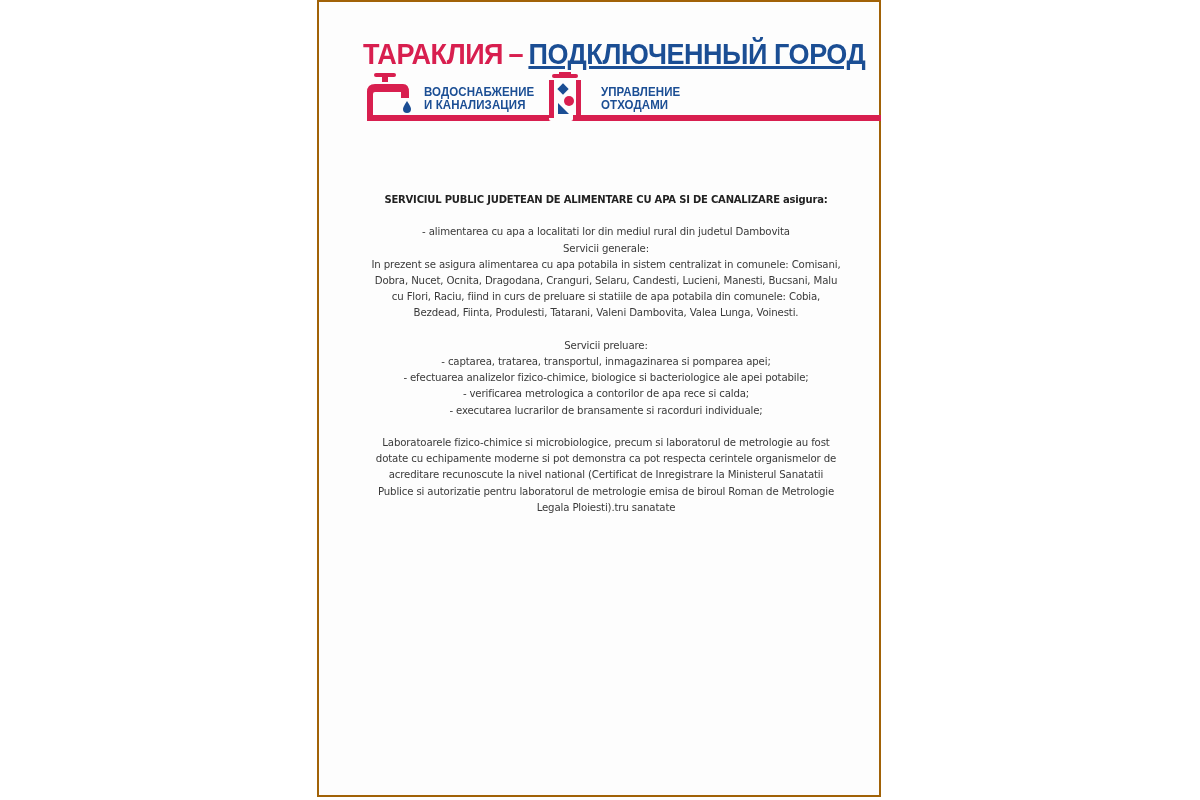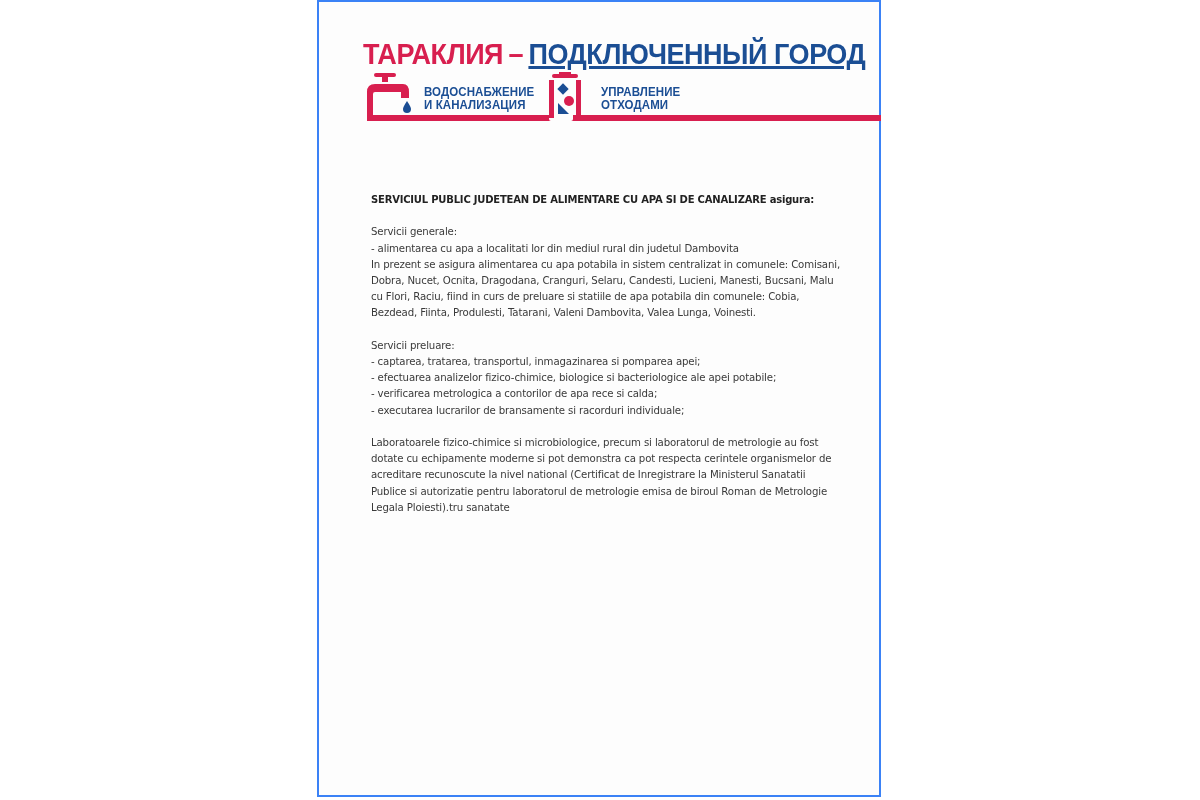--- a/index.html
+++ b/index.html
@@ -4,21 +4,21 @@
 <style>
   html, body { margin: 0; padding: 0; }
   body {
     width: 1200px; height: 800px; background: #ffffff;
     position: relative; overflow: hidden;
     font-family: "DejaVu Sans", sans-serif;
   }
   .page {
     position: absolute; left: 317px; top: 0; width: 564px; height: 797px;
     background: #fdfdfd;
-    border: 2px solid #3b82f6;
+    border: 2px solid #a16207;
     box-sizing: border-box;
   }
   .banner { position: absolute; left: 0; top: 0; width: 100%; height: 130px; }
   .title-row {
     position: absolute; left: 44px; top: 35px;
     font-family: "Liberation Sans", sans-serif; font-weight: 700;
     font-size: 30px; letter-spacing: -0.5px; white-space: nowrap;
     transform: scaleX(0.9); transform-origin: left top;
   }
   .title-red { color: #d81f4f; }
@@ -32,21 +32,21 @@
   }
   .svc-water { left: 105px; top: 84px; }
   .svc-waste { left: 282px; top: 84px; }
   .content {
     position: absolute; left: 52px; top: 190px; width: 470px;
     font-family: "DejaVu Sans", sans-serif;
     font-size: 10.2px; line-height: 16.2px; color: #3a3a3a;
     letter-spacing: -0.15px;
   }
   .content .heading { font-weight: bold; color: #222; font-size: 10px; letter-spacing: -0.2px; }
-  .content p { margin: 0; }
+  .content p { margin: 0; text-align: center; }
   .content .gap { height: 16.2px; }
 </style>
 </head>
 <body>
 
 <div class="page">
   <div class="banner">
     <svg class="pipe-svg" width="564" height="130">
 
       <rect x="55" y="71" width="22" height="4" rx="2" fill="#d81f4f"></rect>
@@ -75,22 +75,22 @@
     </div>
     <div class="svc-label svc-waste">
       <div>УПРАВЛЕНИЕ</div>
       <div>ОТХОДАМИ</div>
     </div>
   </div>
 
   <div class="content">
     <p class="heading">SERVICIUL PUBLIC JUDETEAN DE ALIMENTARE CU APA SI DE CANALIZARE asigura:</p>
     <div class="gap"></div>
+    <p>- alimentarea cu apa a localitati lor din mediul rural din judetul Dambovita</p>
     <p>Servicii generale:</p>
-    <p>- alimentarea cu apa a localitati lor din mediul rural din judetul Dambovita</p>
     <p>In prezent se asigura alimentarea cu apa potabila in sistem centralizat in comunele: Comisani, Dobra, Nucet, Ocnita, Dragodana, Cranguri, Selaru, Candesti, Lucieni, Manesti, Bucsani, Malu cu Flori, Raciu, fiind in curs de preluare si statiile de apa potabila din comunele: Cobia, Bezdead, Fiinta, Produlesti, Tatarani, Valeni Dambovita, Valea Lunga, Voinesti.</p>
     <div class="gap"></div>
     <p>Servicii preluare:</p>
     <p>- captarea, tratarea, transportul, inmagazinarea si pomparea apei;</p>
     <p>- efectuarea analizelor fizico-chimice, biologice si bacteriologice ale apei potabile;</p>
     <p>- verificarea metrologica a contorilor de apa rece si calda;</p>
     <p>- executarea lucrarilor de bransamente si racorduri individuale;</p>
     <div class="gap"></div>
     <p>Laboratoarele fizico-chimice si microbiologice, precum si laboratorul de metrologie au fost dotate cu echipamente moderne si pot demonstra ca pot respecta cerintele organismelor de acreditare recunoscute la nivel national (Certificat de Inregistrare la Ministerul Sanatatii Publice si autorizatie pentru laboratorul de metrologie emisa de biroul Roman de Metrologie Legala Ploiesti).tru sanatate</p>
   </div>

